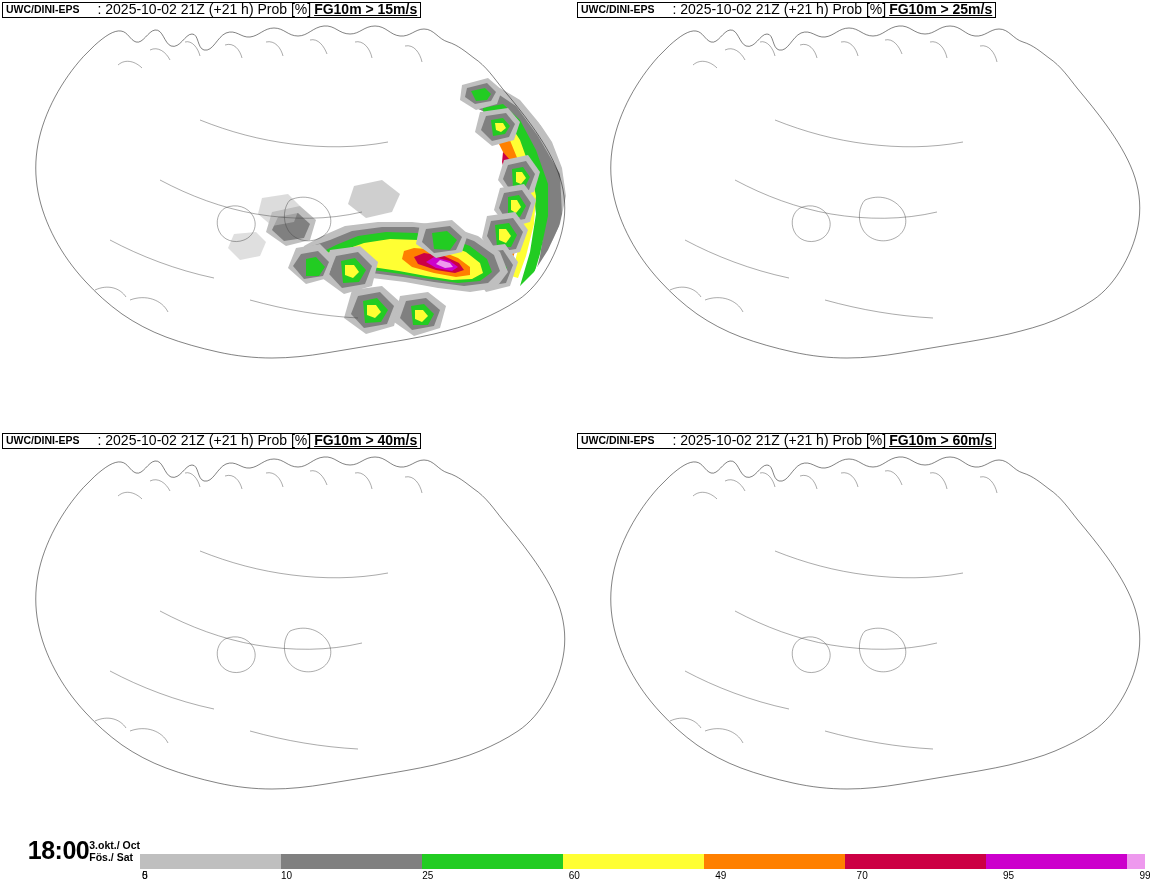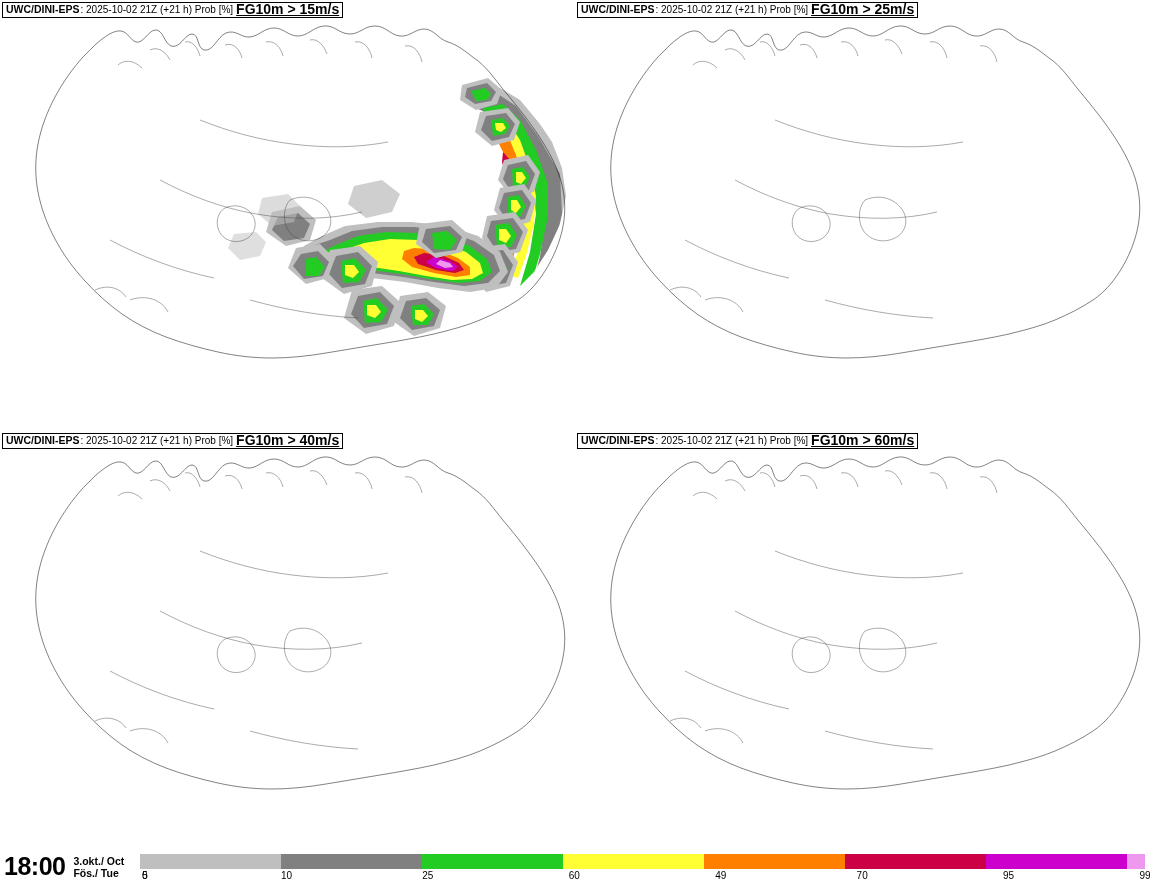--- a/index.html
+++ b/index.html
@@ -44,23 +44,23 @@
     z-index: 30;
   }
   .title-tl { left: 2px; }
   .title-tr { left: 2px; }
   .t-model {
     font-size: 10.5px;
     font-weight: bold;
     color: #000;
   }
   .t-run {
-    font-size: 10px;
-    color: #000;
-    margin-left: 1px;
+    font-size: 14px;
+    color: #000;
+    margin-left: 18px;
   }
   .t-var {
     font-size: 14px;
     font-weight: bold;
     color: #000;
     margin-left: 3px;
     text-decoration: underline;
   }
 
   
@@ -88,35 +88,35 @@
     position: absolute;
     left: 0;
     top: 826px;
     width: 1150px;
     height: 65px;
     background: #ffffff;
   }
   #time-block {
     position: absolute;
     left: 0px;
-    top: 20px;
+    top: 4px;
     width: 140px;
     height: 40px;
     display: flex;
     align-items: center;
+    justify-content: flex-end;
   }
   #time-big {
     font-size: 25px;
     font-weight: bold;
     color: #000;
     letter-spacing: -0.5px;
     padding-left: 4px;
   }
   #date-block {
-    margin-left: 8px;
     line-height: 12px;
     padding-top: 2px;
   }
   .date-line {
     font-size: 10.5px;
     font-weight: bold;
     color: #000;
   }
 
   
@@ -367,21 +367,21 @@
       <span class="t-run">: 2025-10-02 21Z (+21 h) Prob [%]</span>
       <span class="t-var">FG10m &gt; 60m/s</span>
     </div>
   </div>
 
   <div id="footer">
     <div id="time-block">
       <div id="time-big">18:00</div>
       <div id="date-block">
         <div class="date-line">3.okt./ Oct</div>
-        <div class="date-line">Fös./ Tue</div>
+        <div class="date-line">Fös./ Sat</div>
       </div>
     </div>
 
     <div id="colorbar-wrap">
       <div id="colorbar">
           <div class="seg" style="background: rgb(191, 191, 191);"></div>
           <div class="seg" style="background: rgb(128, 128, 128);"></div>
           <div class="seg" style="background: rgb(34, 204, 34);"></div>
           <div class="seg" style="background: rgb(255, 255, 51);"></div>
           <div class="seg" style="background: rgb(255, 128, 0);"></div>

